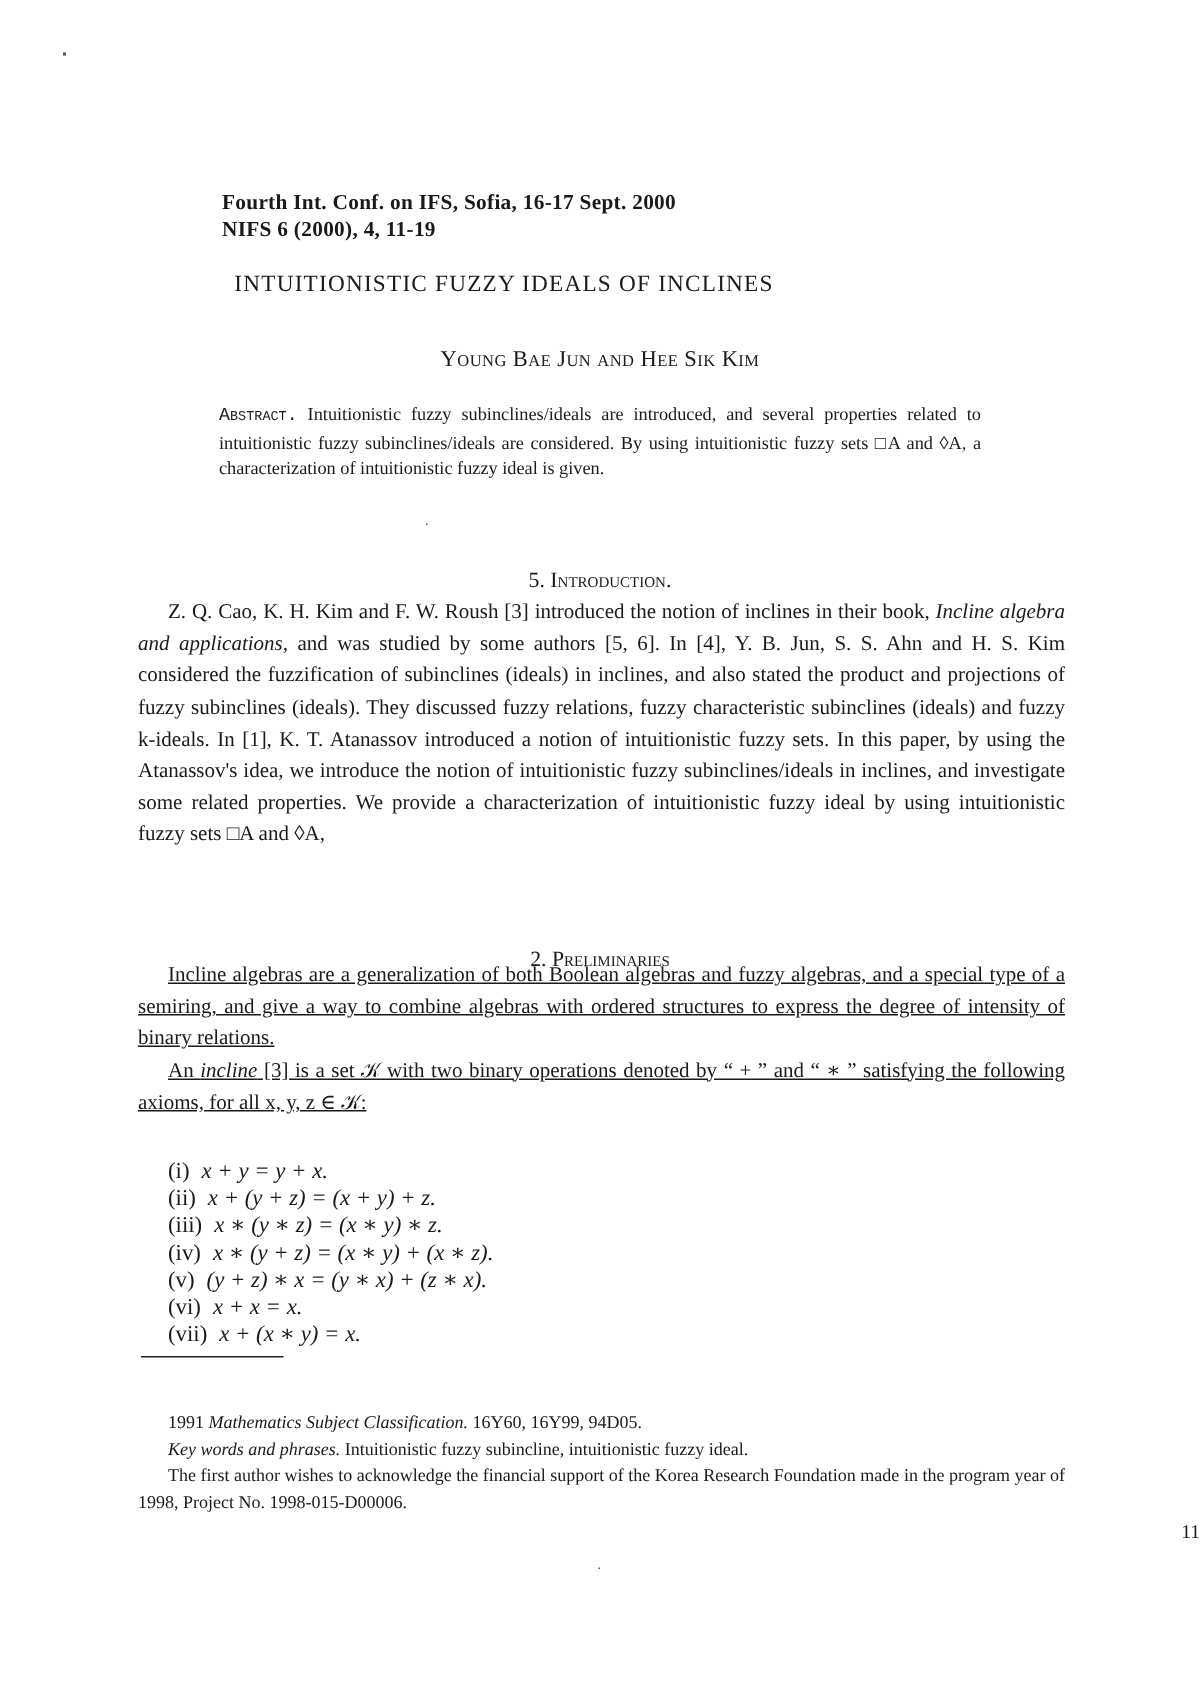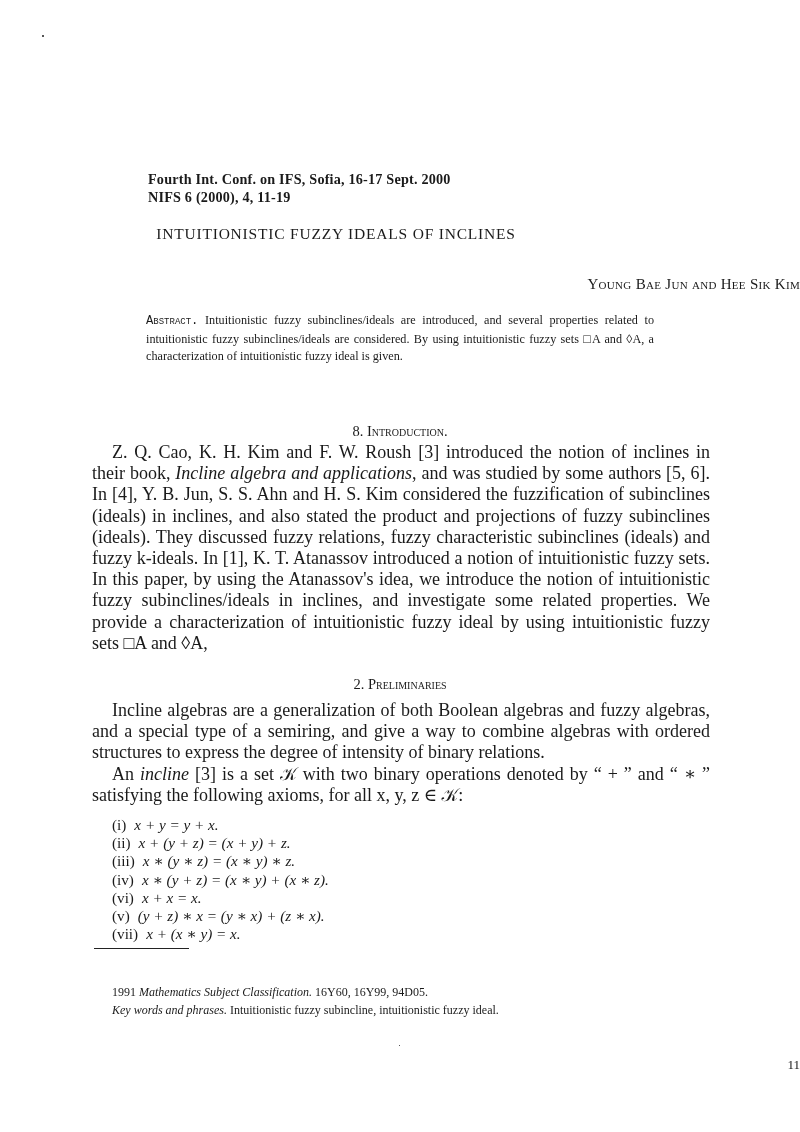--- a/index.html
+++ b/index.html
@@ -1,26 +1,26 @@
 <!DOCTYPE html>
 <html><head>
 <meta charset="utf-8">
 <style>
   html, body { margin: 0; padding: 0; background: #ffffff; }
   body { width: 800px; height: 1132px; position: relative; overflow: hidden;
          font-family: "Liberation Serif", "DejaVu Serif", serif; color: #1a1a1a; }
-  .abs { position: absolute; margin-top: 44px; }
+  .abs { position: absolute; }
   .speck { position: absolute; width: 2px; height: 2px; background: #555; }
   .hdr { left: 148px; font-weight: bold; font-size: 14.2px; letter-spacing: 0.2px; }
   .title { left: 0; width: 672px; text-align: center; top: 181px; font-size: 15.5px; letter-spacing: 0.8px; }
-  .authors { left: 0; width: 800px; text-align: right; top: 232px; font-size: 15px; font-variant: small-caps; letter-spacing: 0.3px; }
+  .authors { left: 0; width: 800px; text-align: center; top: 232px; font-size: 15px; font-variant: small-caps; letter-spacing: 0.3px; }
   .abstract { left: 146px; width: 508px; top: 268px; font-size: 12.2px; line-height: 17.5px; text-align: justify; text-indent: 0; }
   .abstract .lbl { font-variant: small-caps; font-family: Liberation Mono, monospace; }
   .sec { left: 0; width: 800px; text-align: center; font-size: 14.5px; font-variant: small-caps; }
-  .para { left: 92px; width: 618px; font-size: 18px; line-height: 21.2px; text-align: justify; }
+  .para { left: 92px; width: 618px; font-size: 14px; line-height: 21.2px; text-align: justify; }
   .para p { margin: 0; text-indent: 20px; }
   .axioms { left: 112px; top: 772px; font-size: 15.2px; line-height: 18.2px; }
   .axioms div { white-space: nowrap; }
   .axioms .num { display: inline-block; margin-right: 8px; }
   .math { font-style: italic; text-align: center; }
   .rule { left: 94px; top: 904px; width: 95px; height: 1px; background: #222; }
   .foot { left: 92px; width: 618px; top: 940px; font-size: 12px; line-height: 17.5px; text-align: justify; }
   .foot p { margin: 0; text-indent: 20px; }
   .pagenum { left: 0; width: 800px; text-align: right; top: 1013px; font-size: 13px; }
   i { font-style: italic; }
@@ -36,43 +36,44 @@
 <div class="abs hdr" style="top:145px;">NIFS 6 (2000), 4, 11-19</div>
 
 <div class="abs title">INTUITIONISTIC FUZZY IDEALS OF INCLINES</div>
 <div class="abs authors">Young Bae Jun and Hee Sik Kim</div>
 
 <div class="abs abstract">
   <span class="lbl">Abstract.</span>
   <span>Intuitionistic fuzzy subinclines/ideals are introduced, and several properties related to intuitionistic fuzzy subinclines/ideals are considered. By using intuitionistic fuzzy sets □A and ◊A, a characterization of intuitionistic fuzzy ideal is given.</span>
 </div>
 
-<div class="abs sec" style="top:379px;">8. Introduction.</div>
+<div class="abs sec" style="top:379px;">5. Introduction.</div>
 
 <div class="abs para" style="top:398px;">
   <p><span>Z. Q. Cao, K. H. Kim and F. W. Roush [3] introduced the notion of inclines in their book, </span><i>Incline algebra and applications</i><span>, and was studied by some authors [5, 6]. In [4], Y. B. Jun, S. S. Ahn and H. S. Kim considered the fuzzification of subinclines (ideals) in inclines, and also stated the product and projections of fuzzy subinclines (ideals). They discussed fuzzy relations, fuzzy characteristic subinclines (ideals) and fuzzy k-ideals. In [1], K. T. Atanassov introduced a notion of intuitionistic fuzzy sets. In this paper, by using the Atanassov's idea, we introduce the notion of intuitionistic fuzzy subinclines/ideals in inclines, and investigate some related properties. We provide a characterization of intuitionistic fuzzy ideal by using intuitionistic fuzzy sets □A and ◊A,</span></p>
 </div>
 
 <div class="abs sec" style="top:632px;">2. Preliminaries</div>
 
-<div class="abs para" style="top:656px;">
+<div class="abs para" style="top:640px;text-decoration:underline;">
   <p>Incline algebras are a generalization of both Boolean algebras and fuzzy algebras, and a special type of a semiring, and give a way to combine algebras with ordered structures to express the degree of intensity of binary relations.</p>
   <p><span>An </span><i>incline</i><span> [3] is a set 𝒦 with two binary operations denoted by “ + ” and “ ∗ ” satisfying the following axioms, for all x, y, z ∈ 𝒦:</span></p>
 </div>
 
 <div class="abs axioms">
   <div><span class="num">(i)</span><span class="math">x + y = y + x.</span></div>
   <div><span class="num">(ii)</span><span class="math">x + (y + z) = (x + y) + z.</span></div>
   <div><span class="num">(iii)</span><span class="math">x ∗ (y ∗ z) = (x ∗ y) ∗ z.</span></div>
   <div><span class="num">(iv)</span><span class="math">x ∗ (y + z) = (x ∗ y) + (x ∗ z).</span></div>
+  <div><span class="num">(v)</span><span class="math">(y + z) ∗ x = (y ∗ x) + (z ∗ x).</span></div>
   <div><span class="num">(vi)</span><span class="math">x + x = x.</span></div>
-  <div><span class="num">(v)</span><span class="math">(y + z) ∗ x = (y ∗ x) + (z ∗ x).</span></div>
   <div><span class="num">(vii)</span><span class="math">x + (x ∗ y) = x.</span></div>
 </div>
 
 <div class="abs rule"></div>
 
 <div class="abs foot">
   <p><span>1991</span> <i>Mathematics Subject Classification.</i> <span>16Y60, 16Y99, 94D05.</span></p>
   <p><i>Key words and phrases.</i> <span>Intuitionistic fuzzy subincline, intuitionistic fuzzy ideal.</span></p>
+  <p>The first author wishes to acknowledge the financial support of the Korea Research Foundation made in the program year of 1998, Project No. 1998-015-D00006.</p>
 </div>
 
 <div class="abs pagenum">11</div>
 
 </body></html>

